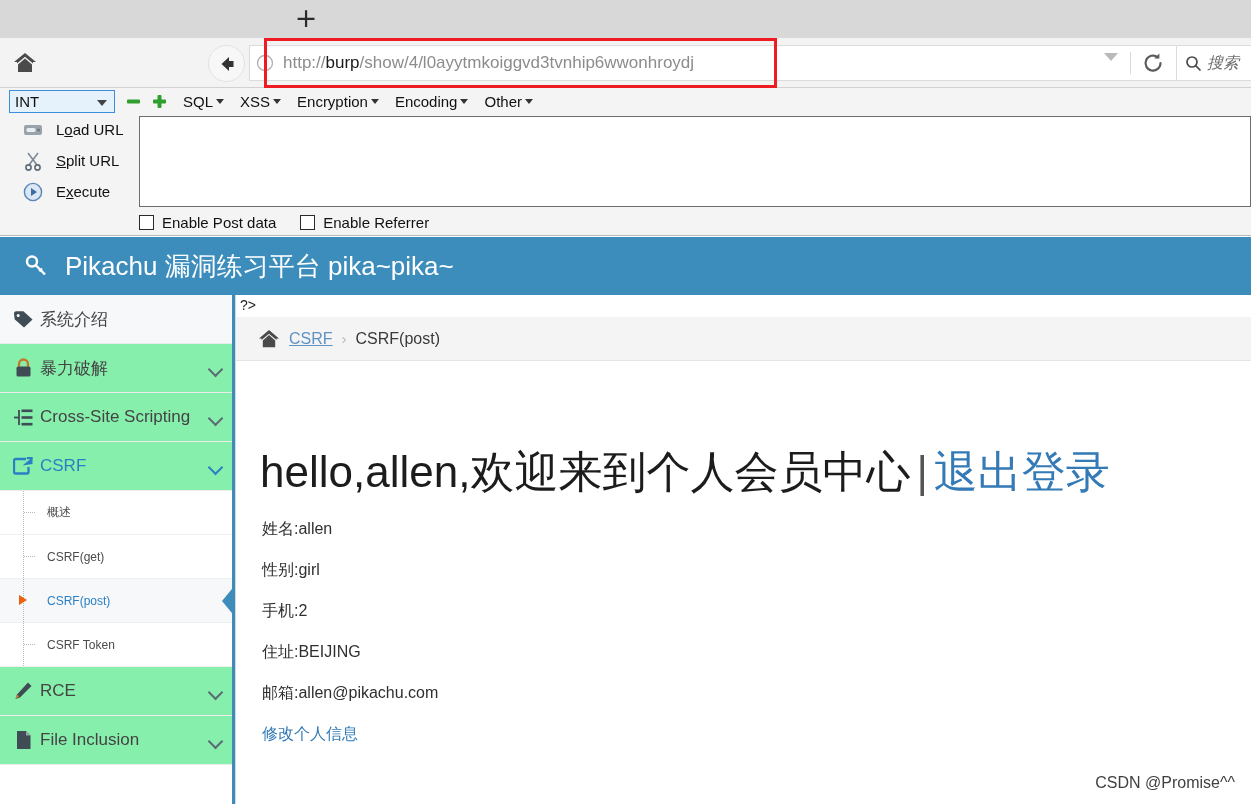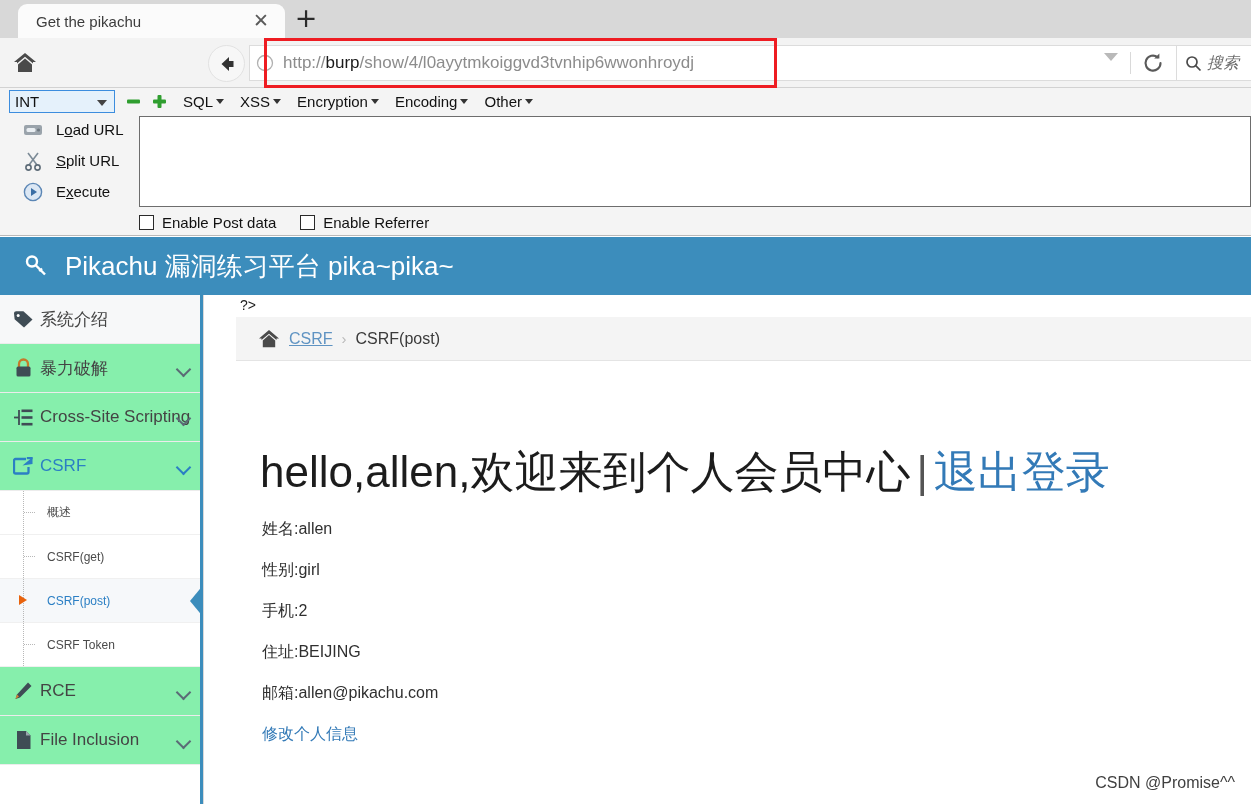--- a/index.html
+++ b/index.html
@@ -163,21 +163,21 @@
     position: absolute; top: 0; left: 0; width: 1251px; height: 58px;
     background: #3c8dbc; display: flex; align-items: center;
   }
   .pk-logo-ico { margin-left: 24px; width: 26px; height: 26px; display: flex; align-items: center; }
   .pk-logo-text {
     font-size: 26px; color: #ffffff; margin-left: 15px;
     font-family: "Liberation Sans", "DejaVu Sans", sans-serif; font-weight: 400;
   }
 
   .sidebar {
-    position: absolute; top: 58px; left: 0; width: 204px; height: 509px;
+    position: absolute; top: 58px; left: 0; width: 236px; height: 509px;
     background: #ffffff; border-right: 1px solid #d9d9d9; overflow: hidden;
   }
   .side-item {
     height: 49px; display: flex; align-items: center;
     border-bottom: 1px solid #ececec; position: relative;
     background: #86efac;
     padding-left: 10px;
   }
   .side-item.first { background: #f7f8f9; }
   .side-item .sico {
@@ -266,24 +266,20 @@
     position: absolute; right: 16px; bottom: 12px;
     font-size: 16px; color: #404040; white-space: nowrap;
   }
 </style>
 </head>
 <body>
 
 <div id="app">
 
   <div class="chrome-tabstrip">
-    <div class="tab">
-      <span class="tab-title">Get the pikachu</span>
-      <span class="tab-close">✕</span>
-    </div>
     <div class="new-tab">+</div>
   </div>
 
   <div class="chrome-navbar">
     <div class="home-btn">
       <svg width="26" height="24" viewBox="0 0 26 24">
         <path d="M13 2 L24 11 L21 11 L21 12.5 L13 5.8 L5 12.5 L5 11 L2 11 Z" fill="#4a4a4a"></path>
         <path d="M13 7.5 L20 13.6 L20 21 L6 21 L6 13.6 Z" fill="#4a4a4a"></path>
       </svg>
     </div>

